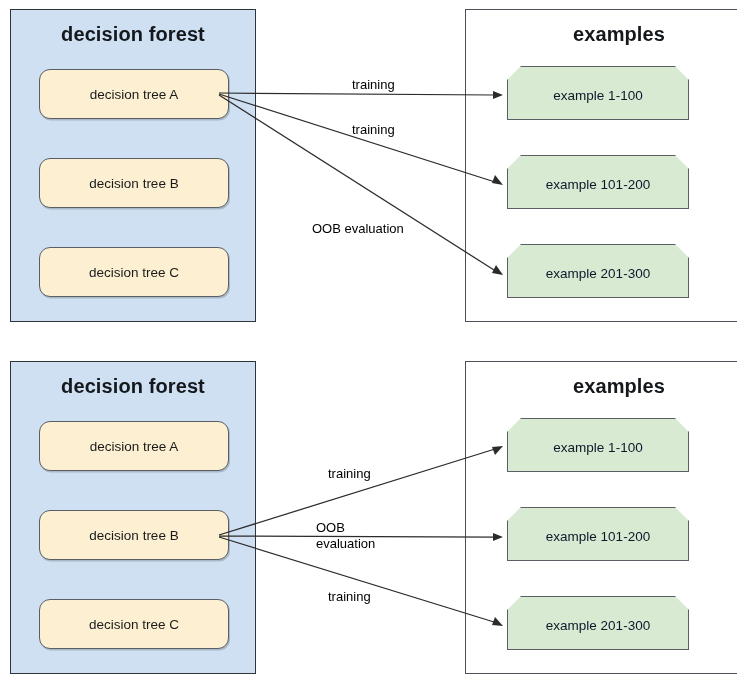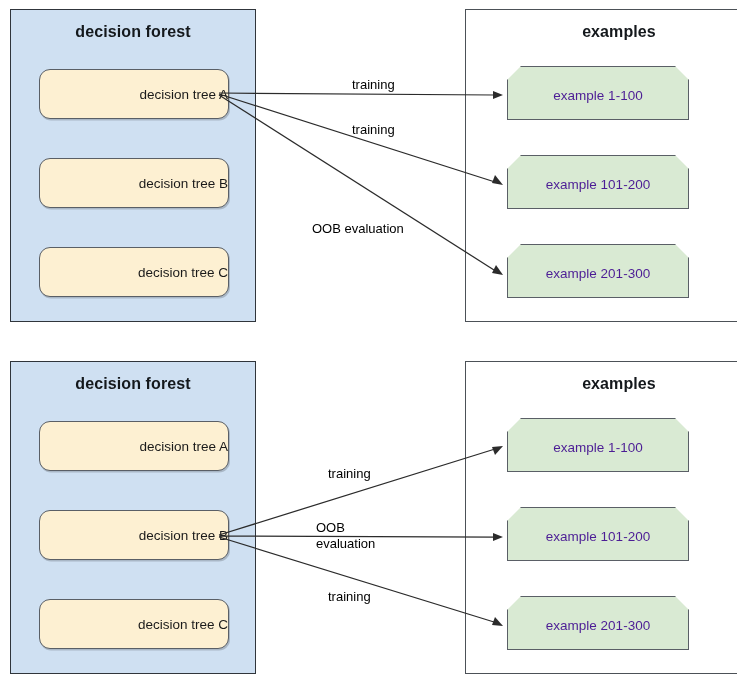--- a/index.html
+++ b/index.html
@@ -44,55 +44,55 @@
     background: #ffffff;
     border: 1.6px solid #4c5157;
   }
 
   .panel-title {
     position: absolute;
     left: 0;
     right: 0;
     top: 13px;
     text-align: center;
-    font-size: 16px;
+    font-size: 20px;
     font-weight: bold;
     letter-spacing: 0.1px;
     color: #14181c;
   }
 
   
   .tree-node {
     position: absolute;
     left: 28px;            
     width: 190px;
     height: 50px;
     box-sizing: border-box;
     background: #fdf0d2;
     border: 1.4px solid #5a5f66;
     border-radius: 11px;
     display: flex;
     align-items: center;
-    justify-content: flex-end;
+    justify-content: center;
     font-size: 13.5px;
     color: #1a1a1a;
     box-shadow: 1px 1.5px 0 rgba(0,0,0,0.18);
   }
 
   
   .example-node {
     position: absolute;
     left: 41px;            
     width: 182px;
     height: 54px;
     display: flex;
     align-items: center;
     justify-content: center;
     font-size: 13.5px;
-    color: #4c1d95;
+    color: #0f172a;
   }
   .example-node .shape {
     position: absolute;
     inset: 0;
     background: #d9ead3;
     border: 1.4px solid #5a5f66;
     box-sizing: border-box;
     clip-path: polygon(0 14px, 14px 0, calc(100% - 14px) 0, 100% 14px, 100% 100%, 0 100%);
     -webkit-clip-path: polygon(0 14px, 14px 0, calc(100% - 14px) 0, 100% 14px, 100% 100%, 0 100%);
     box-shadow: 1px 1.5px 0 rgba(0,0,0,0.16);

